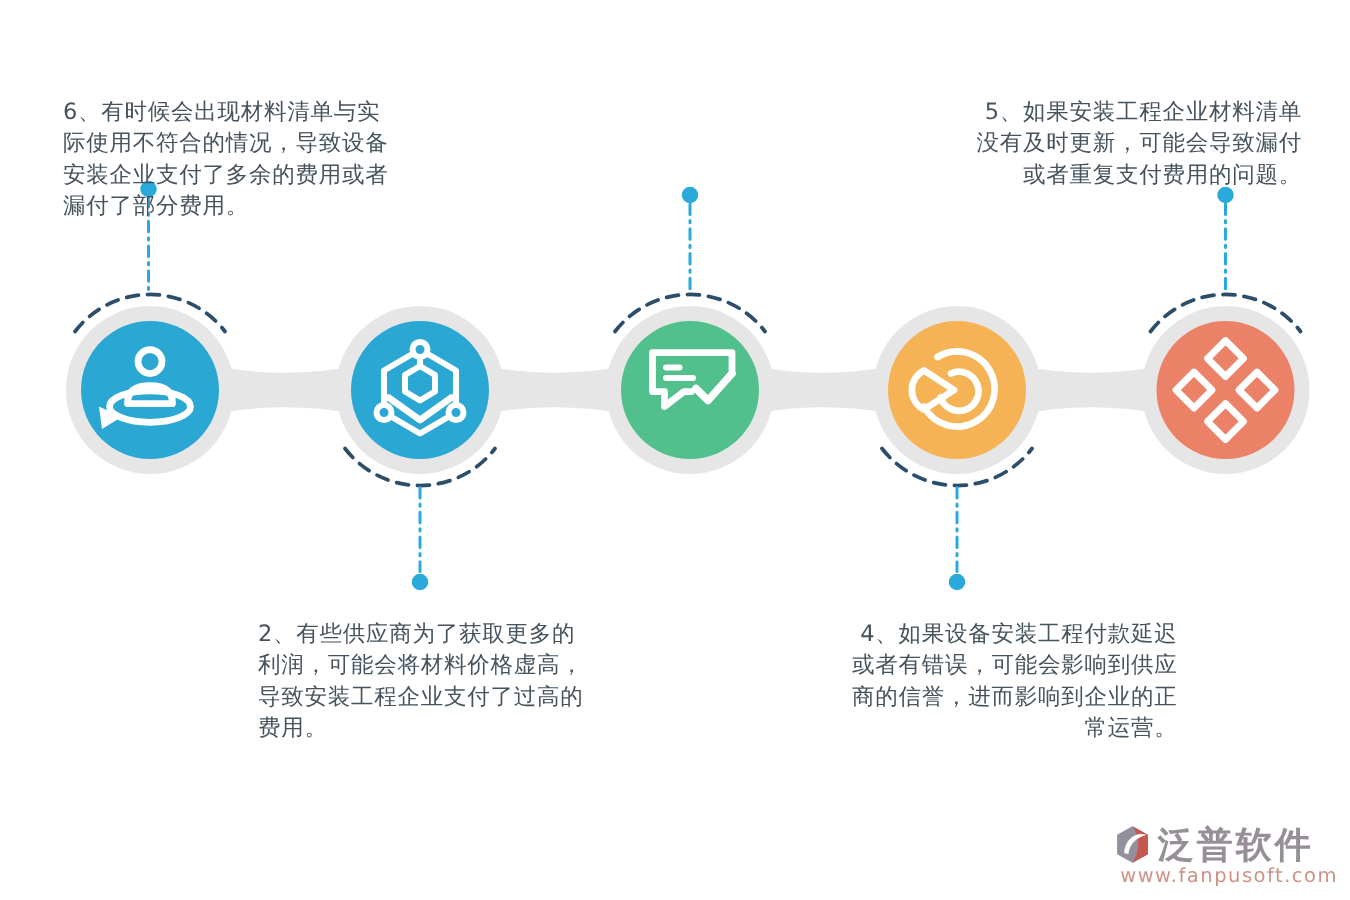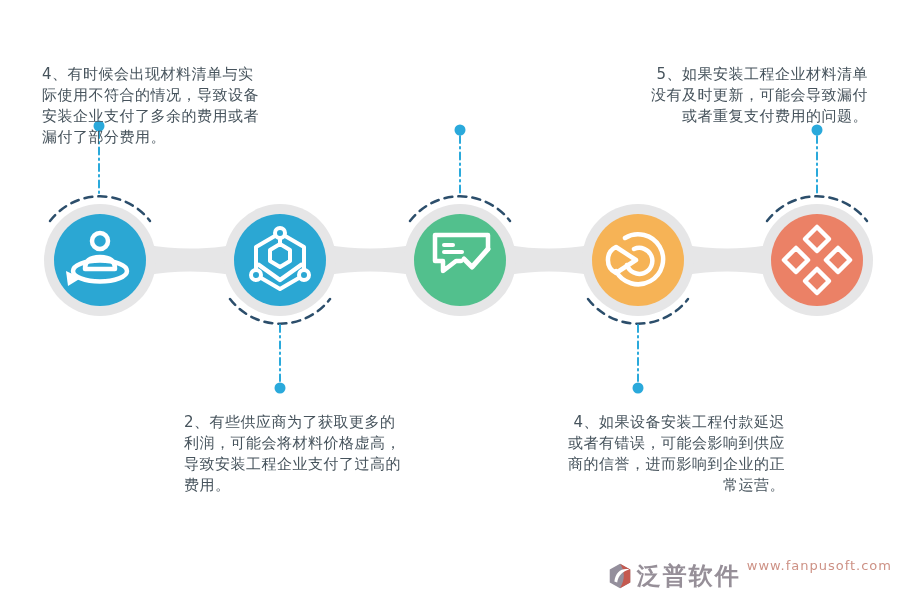--- a/index.html
+++ b/index.html
@@ -8,27 +8,27 @@
     font-family:"DejaVu Sans","Liberation Sans",sans-serif;
   }
   .stage{position:relative;width:900px;height:600px;}
   .chain-svg{position:absolute;left:0;top:0;}
   .note{
     position:absolute;
     font-size:15px;line-height:21px;color:#46535c;
     white-space:pre-line;letter-spacing:0.5px;
   }
   .n1{left:42px;top:64px;width:250px;text-align:left;}
-  .n2{left:184px;top:412px;width:250px;text-align:left;}
+  .n2{left:172px;top:412px;width:250px;text-align:left;}
   .n3{left:335px;top:64px;width:250px;text-align:center;}
   .n4{left:535px;top:412px;width:250px;text-align:right;}
   .n5{left:618px;top:64px;width:250px;text-align:right;}
   .watermark{
     position:absolute;right:8px;bottom:8px;
-    display:flex;flex-direction:row;align-items:flex-start;
+    display:flex;flex-direction:column;align-items:flex-start;
     opacity:0.92;
   }
   .wm-row{display:flex;align-items:center;gap:3px;}
   .wm-brand{
     font-size:24px;font-weight:bold;color:#8e8690;letter-spacing:2px;
   }
   .wm-url{
     font-size:13px;color:#c9887b;letter-spacing:1px;margin-top:-2px;padding-left:6px;
   }
 </style>
@@ -115,21 +115,21 @@
 
     <g>
       <circle cx="99" cy="126" r="5.5" fill="#2AA9DB"></circle>
       <circle cx="280" cy="388" r="5.5" fill="#2AA9DB"></circle>
       <circle cx="460" cy="130" r="5.5" fill="#2AA9DB"></circle>
       <circle cx="638" cy="388" r="5.5" fill="#2AA9DB"></circle>
       <circle cx="817" cy="130" r="5.5" fill="#2AA9DB"></circle>
     </g>
   </svg>
 
-  <div class="note n1">4、有时候会出现材料清单与实
+  <div class="note n1">6、有时候会出现材料清单与实
 际使用不符合的情况，导致设备
 安装企业支付了多余的费用或者
 漏付了部分费用。</div>
   <div class="note n2">2、有些供应商为了获取更多的
 利润，可能会将材料价格虚高，
 导致安装工程企业支付了过高的
 费用。</div>
   <div class="note n4">4、如果设备安装工程付款延迟
 或者有错误，可能会影响到供应
 商的信誉，进而影响到企业的正

